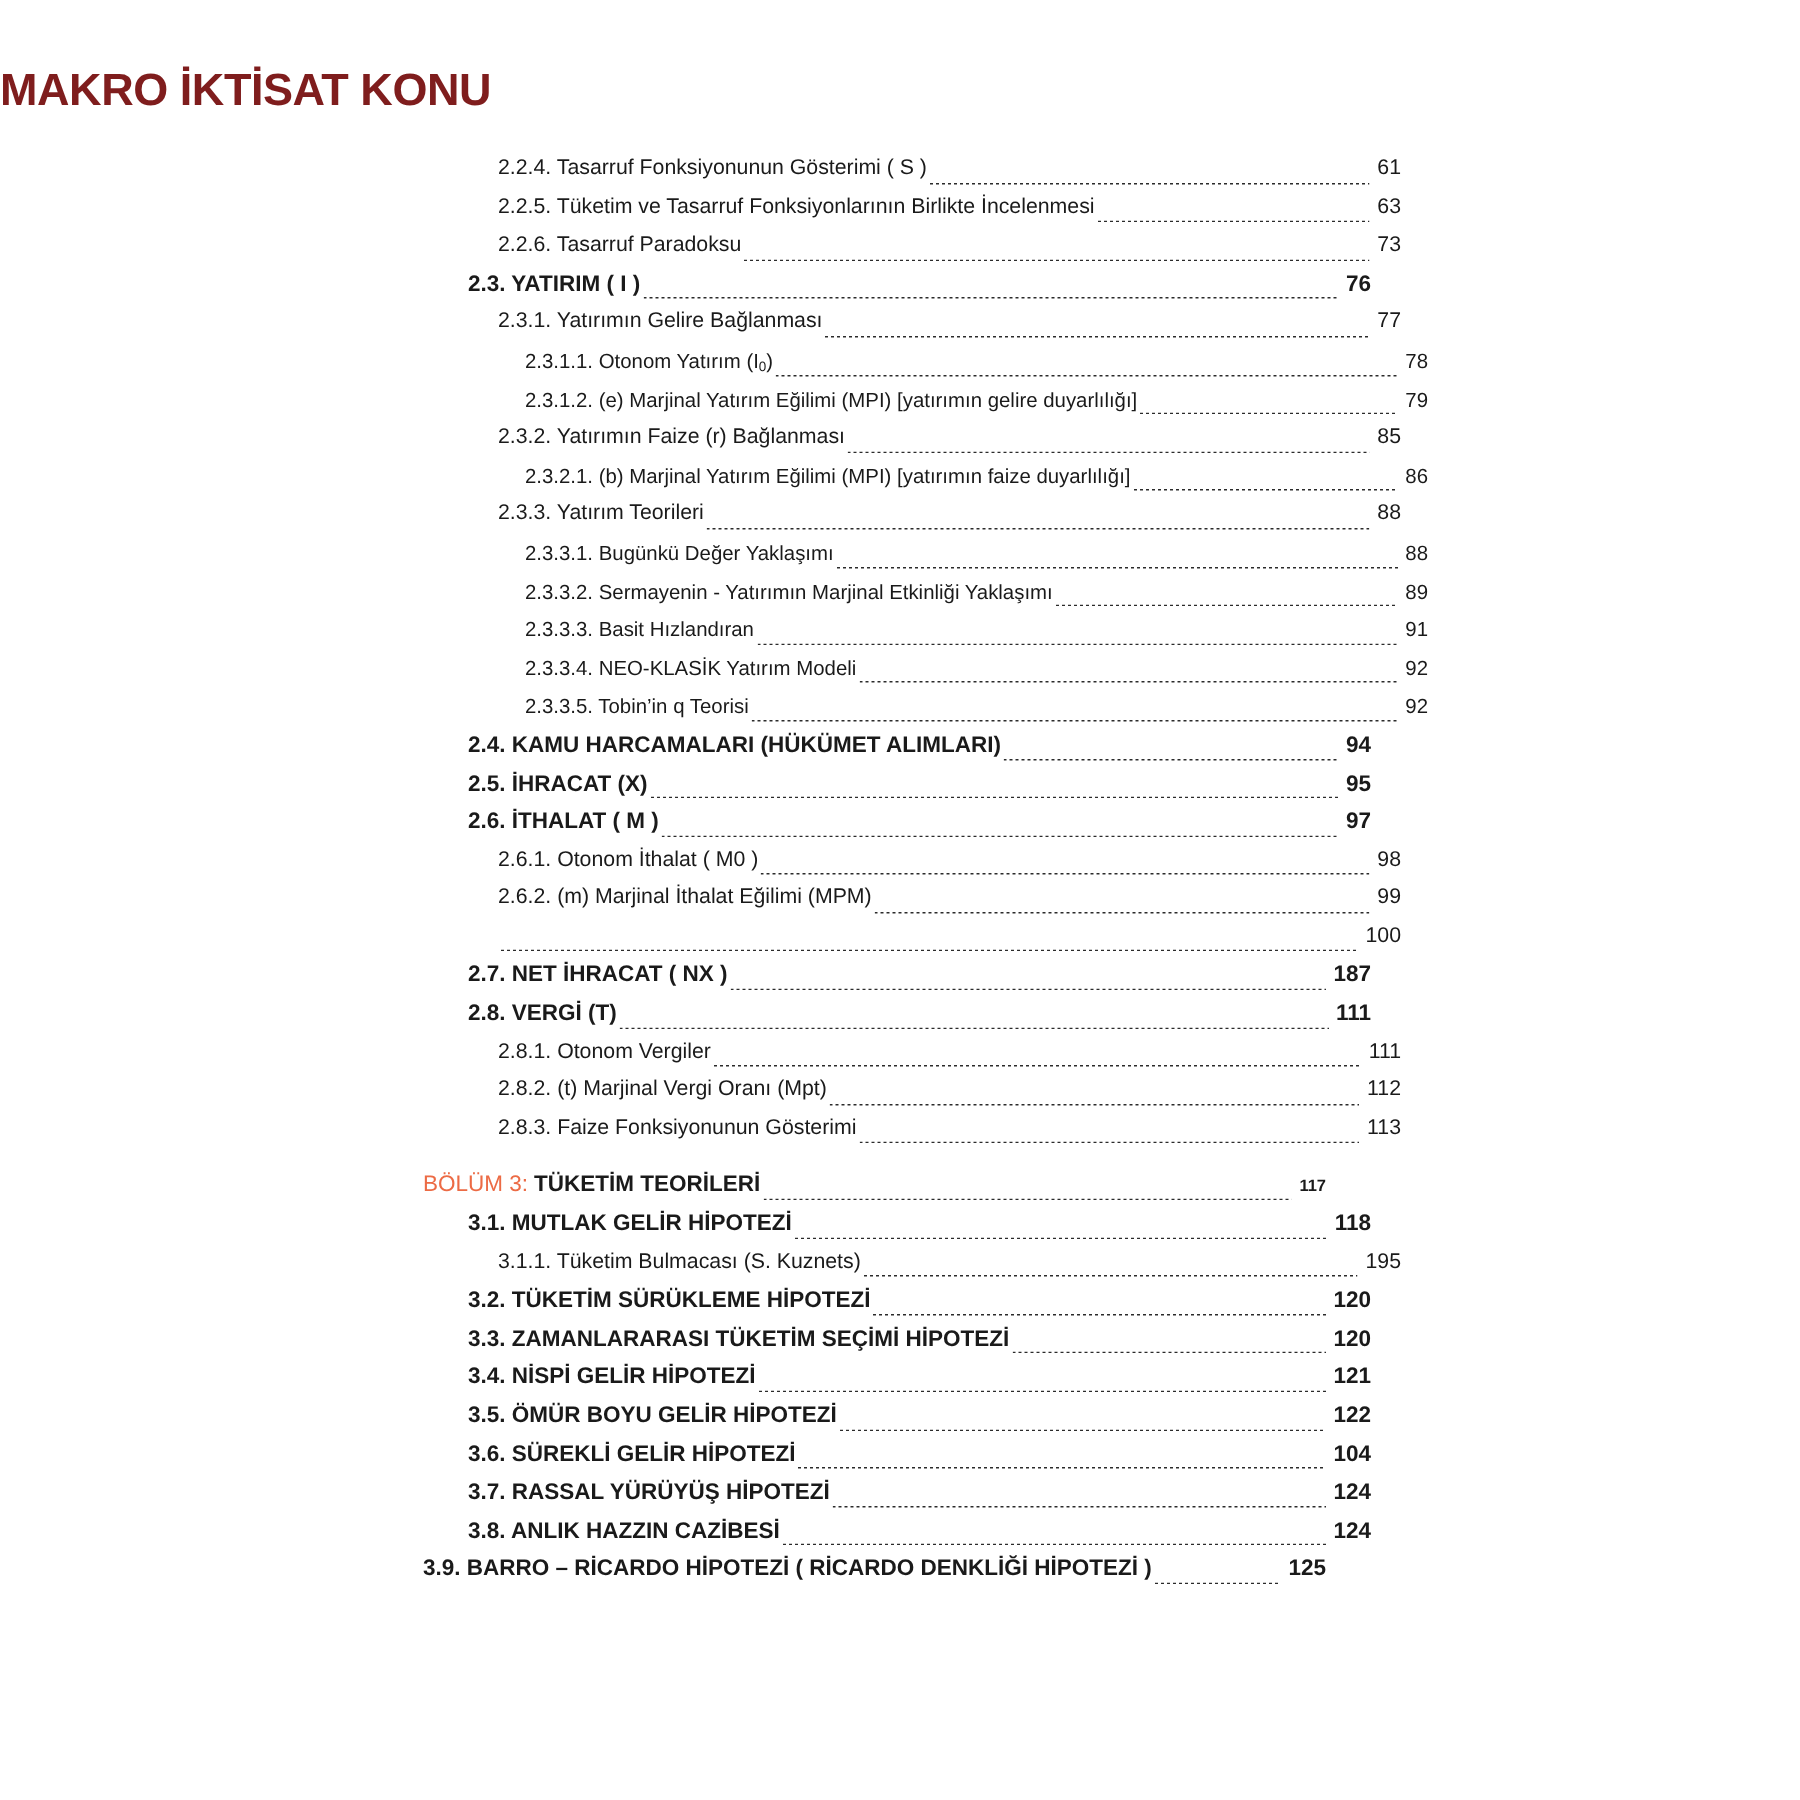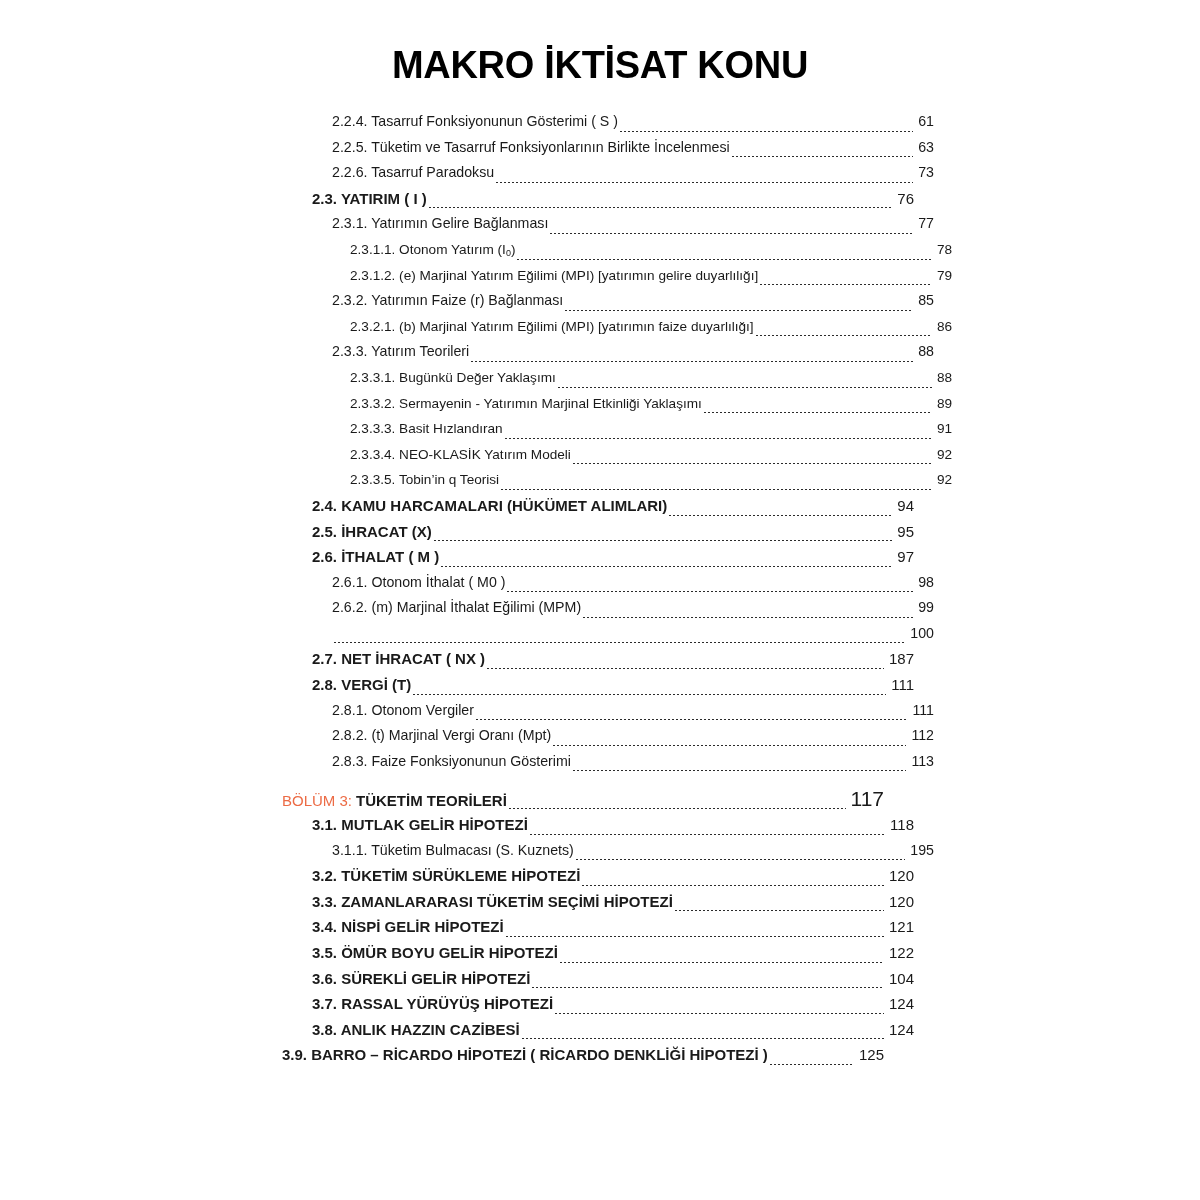--- a/index.html
+++ b/index.html
@@ -16,25 +16,24 @@
   }
 
   .page {
     position: relative;
     width: 1200px;
     height: 1200px;
     box-sizing: border-box;
   }
 
   .doc-title {
-    text-align: center;
-    font-size: 38px;
+    font-size: 30px;
     font-weight: bold;
     letter-spacing: -0.3px;
-    color: #000000;
+    color: #7f1d1d;
     padding-top: 44px;
     margin: 0 0 22px 0;
     font-family: "Liberation Sans", sans-serif;
   }
 
   .toc {
     width: 1200px;
     padding: 0;
     margin: 0;
     list-style: none;
@@ -86,22 +85,22 @@
     text-align: right;
     padding-left: 4px;
   }
 
   
   .lvl-chapter   { font-size: 15px; font-weight: bold; }
   .lvl-1         { font-size: 15px; font-weight: bold; }
   .lvl-2         { font-size: 14.2px; font-weight: normal; }
   .lvl-3         { font-size: 13.6px; font-weight: normal; }
 
-  .lvl-chapter .page-num { font-size: 21px; font-weight: normal; text-align: center; }
-  .lvl-1 .page-num       { font-size: 15px; font-weight: normal; }
+  .lvl-chapter .page-num { font-size: 11px; font-weight: bold; text-align: center; }
+  .lvl-1 .page-num       { font-size: 15px; font-weight: bold; }
   .lvl-2 .page-num       { font-size: 14.2px; font-weight: normal; }
   .lvl-3 .page-num       { font-size: 13.6px; font-weight: normal; }
 
   
   .ind-0  { padding-left: 0px; }
   .ind-1  { padding-left: 30px; }
   .ind-2  { padding-left: 50px; }
   .ind-3  { padding-left: 68px; }
 
   .chapter-label {

